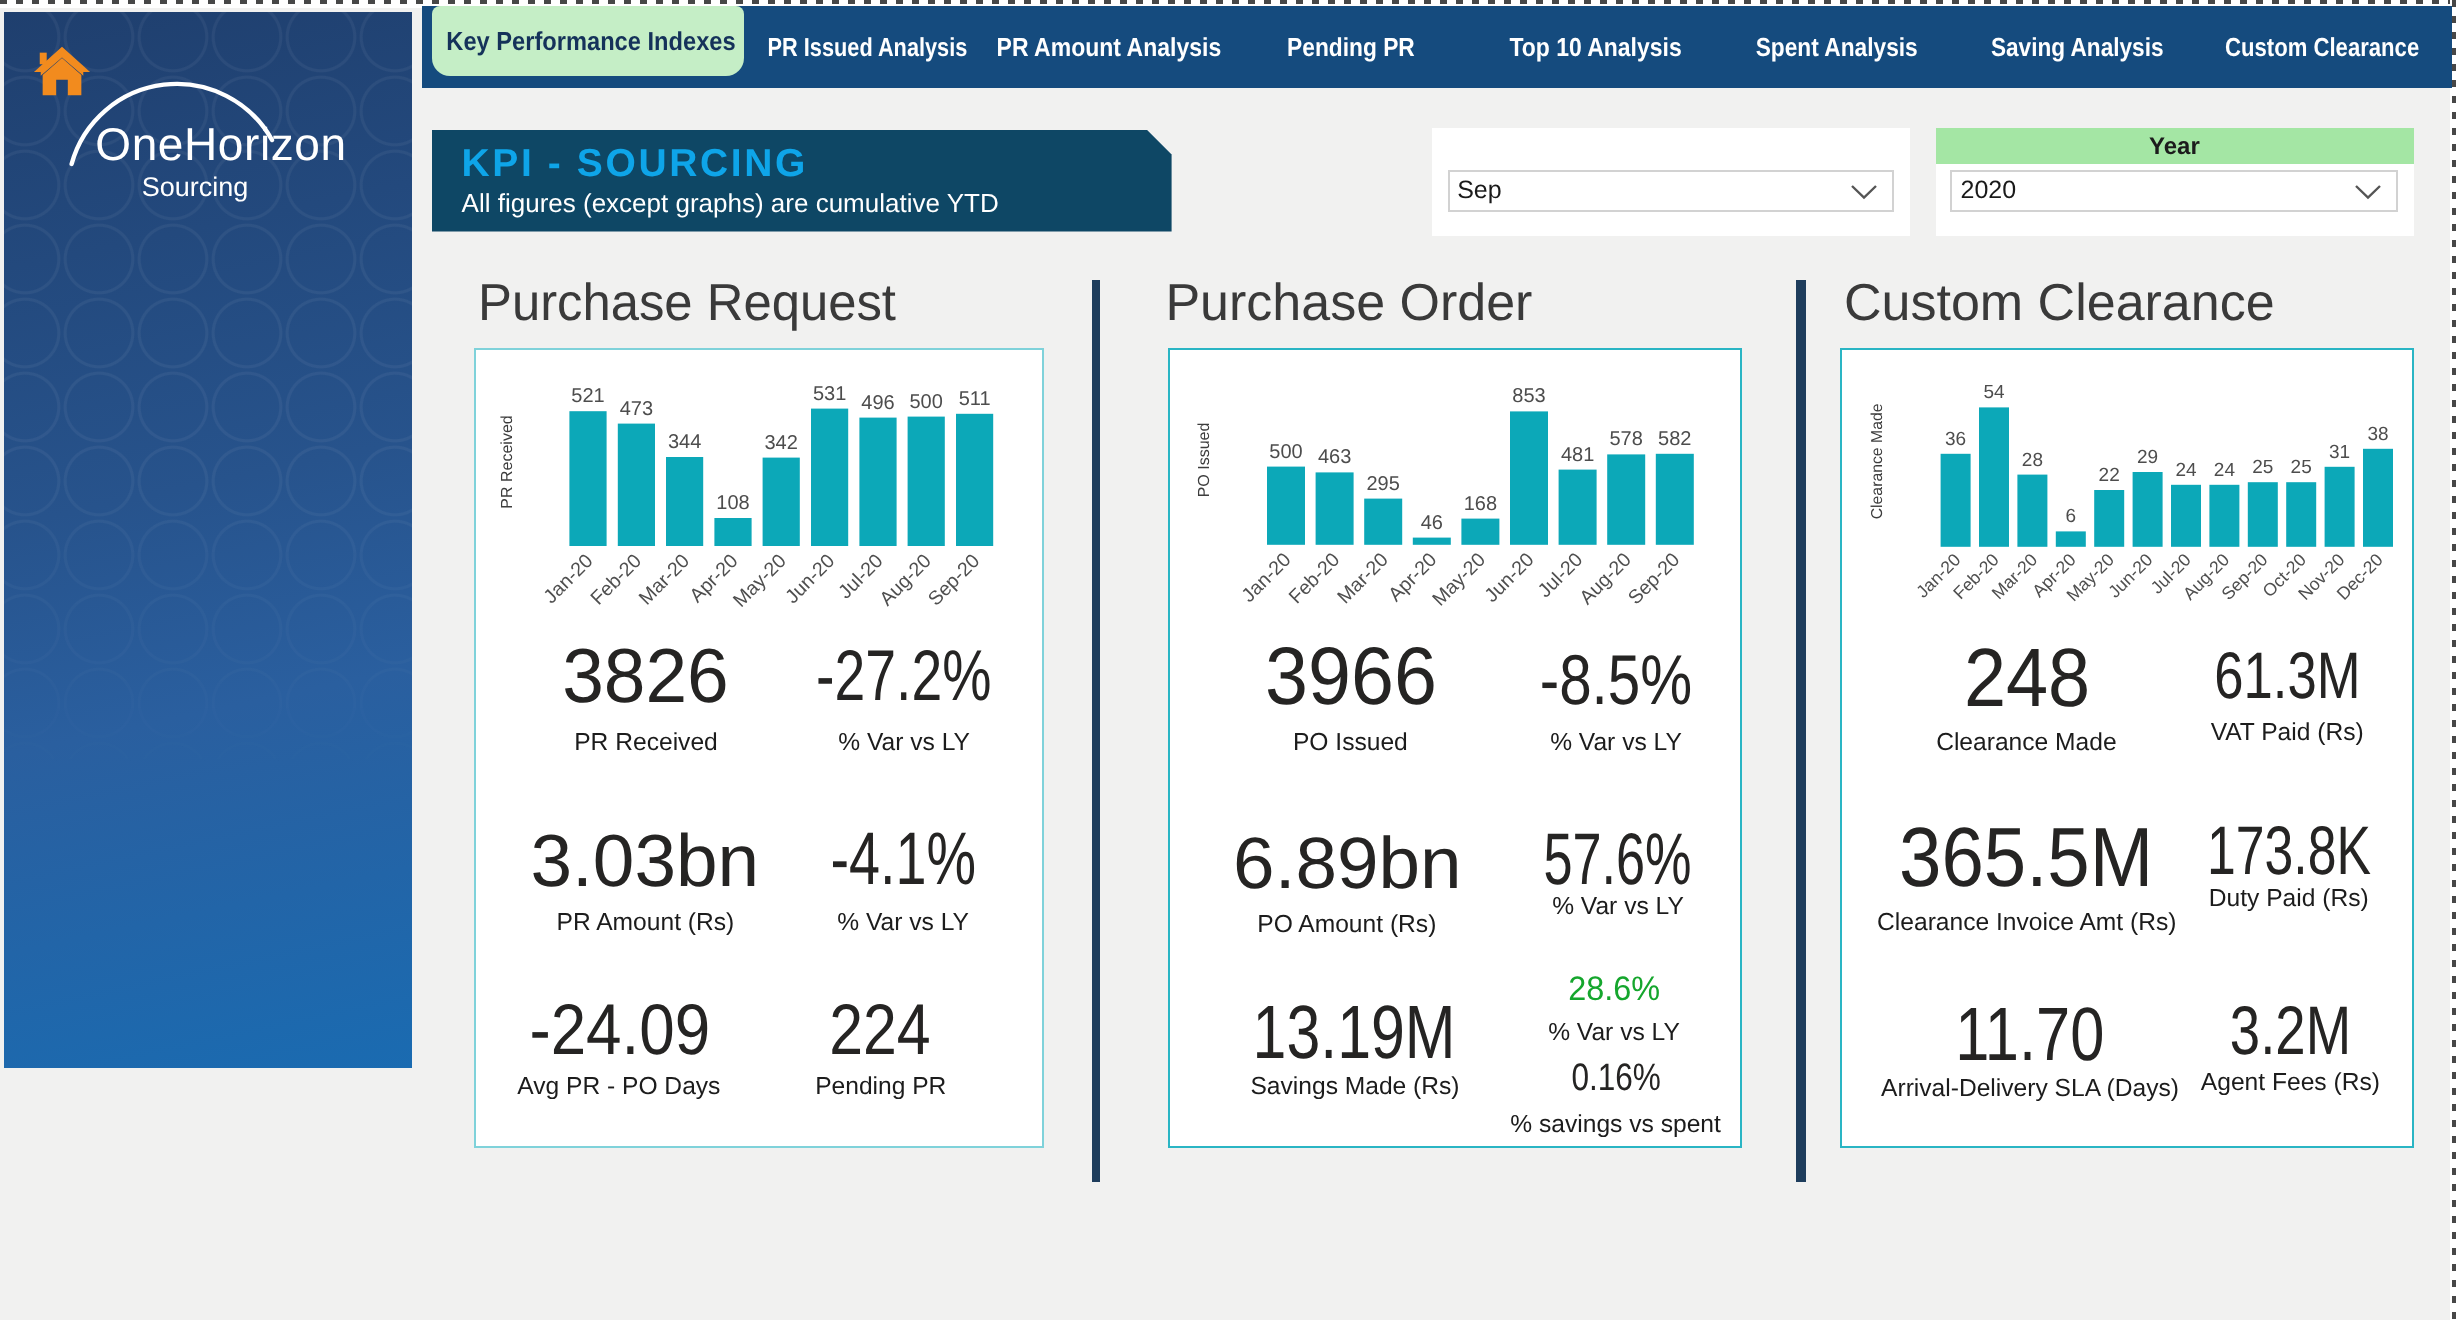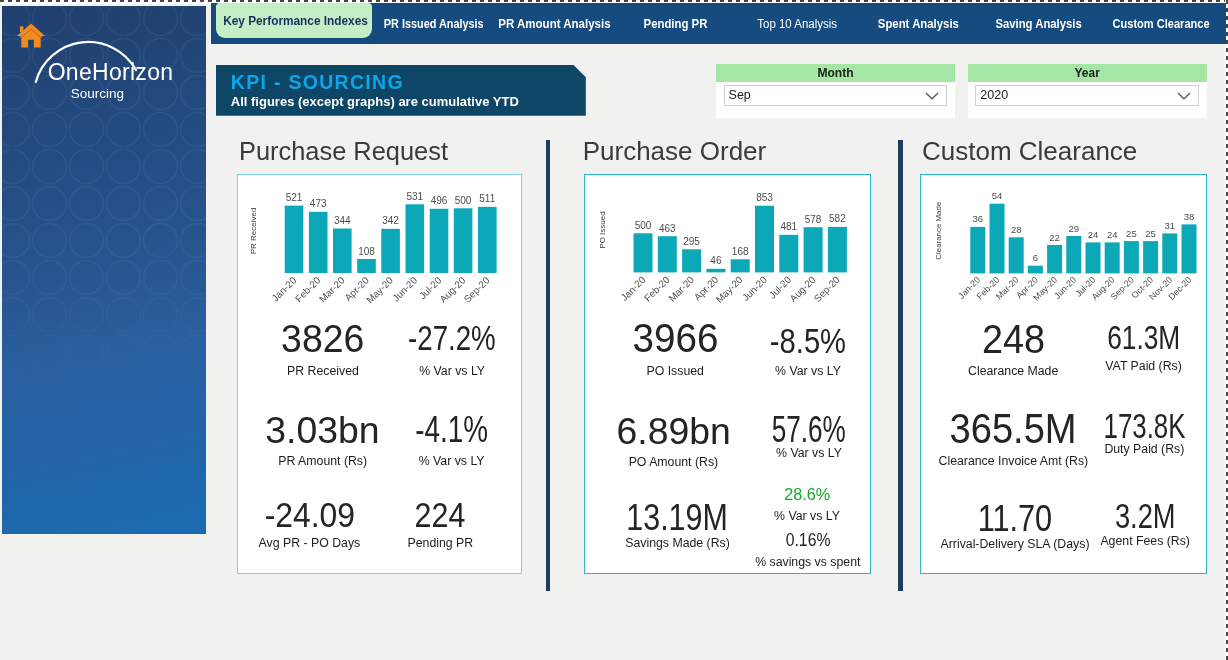--- a/index.html
+++ b/index.html
@@ -25,34 +25,33 @@
     <path d="M 33.8 76 A 54.5 54.5 0 0 1 134 64" fill="none" stroke="#ffffff" stroke-width="2.2" stroke-linecap="round"></path>
   </svg>
   <div class="abs" style="left:13px;top:52.5px;width:191px;text-align:center;color:#fff;font-size:23px;letter-spacing:0.3px">OneHorizon</div>
   <div class="abs" style="left:0;top:80px;width:191px;text-align:center;color:#fff;font-size:13.5px">Sourcing</div>
 </div>
 
 <div class="abs" style="left:211px;top:2.5px;width:1015px;height:41px;background:#154b7e">
   <div style="position:absolute;left:122.7px;top:0;width:200px;height:41px;line-height:41px;text-align:center;color:#fff;font-weight:bold;font-size:13px;white-space:nowrap"><span style="display:inline-block;transform:scaleX(0.836);transform-origin:center">PR Issued Analysis</span></div>
       <div style="position:absolute;left:243.5px;top:0;width:200px;height:41px;line-height:41px;text-align:center;color:#fff;font-weight:bold;font-size:13px;white-space:nowrap"><span style="display:inline-block;transform:scaleX(0.885);transform-origin:center">PR Amount Analysis</span></div>
       <div style="position:absolute;left:364.6px;top:0;width:200px;height:41px;line-height:41px;text-align:center;color:#fff;font-weight:bold;font-size:13px;white-space:nowrap"><span style="display:inline-block;transform:scaleX(0.875);transform-origin:center">Pending PR</span></div>
-      <div style="position:absolute;left:486.6px;top:0;width:200px;height:41px;line-height:41px;text-align:center;color:#fff;font-weight:normal;font-size:13px;white-space:nowrap"><span style="display:inline-block;transform:scaleX(0.883);transform-origin:center">Top 10 Analysis</span></div>
+      <div style="position:absolute;left:486.6px;top:0;width:200px;height:41px;line-height:41px;text-align:center;color:#fff;font-weight:bold;font-size:13px;white-space:nowrap"><span style="display:inline-block;transform:scaleX(0.883);transform-origin:center">Top 10 Analysis</span></div>
       <div style="position:absolute;left:727.6px;top:0;width:200px;height:41px;line-height:41px;text-align:center;color:#fff;font-weight:bold;font-size:13px;white-space:nowrap"><span style="display:inline-block;transform:scaleX(0.87);transform-origin:center">Saving Analysis</span></div>
       <div style="position:absolute;left:607.2px;top:0;width:200px;height:41px;line-height:41px;text-align:center;color:#fff;font-weight:bold;font-size:13px;white-space:nowrap"><span style="display:inline-block;transform:scaleX(0.874);transform-origin:center">Spent Analysis</span></div>
       <div style="position:absolute;left:850.0px;top:0;width:200px;height:41px;line-height:41px;text-align:center;color:#fff;font-weight:bold;font-size:13px;white-space:nowrap"><span style="display:inline-block;transform:scaleX(0.85);transform-origin:center">Custom Clearance</span></div>
   <div class="abs" style="left:4.5px;top:0.5px;width:156px;height:35px;background:#c5eec6;border-radius:4px 4px 9px 9px;line-height:35px;text-align:left;color:#15325a;font-weight:bold;font-size:13px;white-space:nowrap"><span style="display:inline-block;transform:scaleX(0.91);transform-origin:center">Key Performance Indexes</span></div>
 </div>
 
 <div class="abs" style="left:215.8px;top:64.7px;width:370px;height:51px;background:#0e4765;clip-path:polygon(0 0,357.5px 0,370px 12.5px,370px 51px,0 51px)">
   <div class="abs" style="left:15px;top:6.5px;color:#0ea5e9;font-weight:bold;font-size:19.5px;letter-spacing:1.3px">KPI - SOURCING</div>
-  <div class="abs" style="left:15px;top:29.5px;color:#fff;font-weight:bold;font-size:13px">All figures (except graphs) are cumulative YTD</div>
+  <div class="abs" style="left:15px;top:29.5px;color:#fff;font-weight:normal;font-size:13px">All figures (except graphs) are cumulative YTD</div>
 </div>
 
 <div class="abs" style="left:715.9px;top:63.6px;width:239.2px;height:54.7px;background:#fff">
-  <div class="abs" style="left:0;top:0;width:239.2px;height:18.2px;background:#a4e6a4;text-align:center;line-height:18.2px;font-size:12px;font-weight:bold;color:#1c1c1c">Month</div>
   <div class="abs" style="left:7.7px;top:21.9px;width:223.4px;height:21px;border:1px solid #d2d2d2;font-size:12.5px;color:#1a1a1a;line-height:19px;padding-left:4px;box-sizing:border-box">Sep
     <svg class="abs" style="right:7px;top:6px" width="14" height="8" viewBox="0 0 14 8">
           <path d="M1 1 L7 6.8 L13 1" fill="none" stroke="#555" stroke-width="1.2"></path>
         </svg>
   </div>
 </div>
 <div class="abs" style="left:967.6px;top:63.6px;width:239.2px;height:54.7px;background:#fff">
   <div class="abs" style="left:0;top:0;width:239.2px;height:18.2px;background:#a4e6a4;text-align:center;line-height:18.2px;font-size:12px;font-weight:bold;color:#1c1c1c">Year</div>
   <div class="abs" style="left:7.7px;top:21.9px;width:223.4px;height:21px;border:1px solid #d2d2d2;font-size:12.5px;color:#1a1a1a;line-height:19px;padding-left:4px;box-sizing:border-box">2020
     <svg class="abs" style="right:7px;top:6px" width="14" height="8" viewBox="0 0 14 8">

